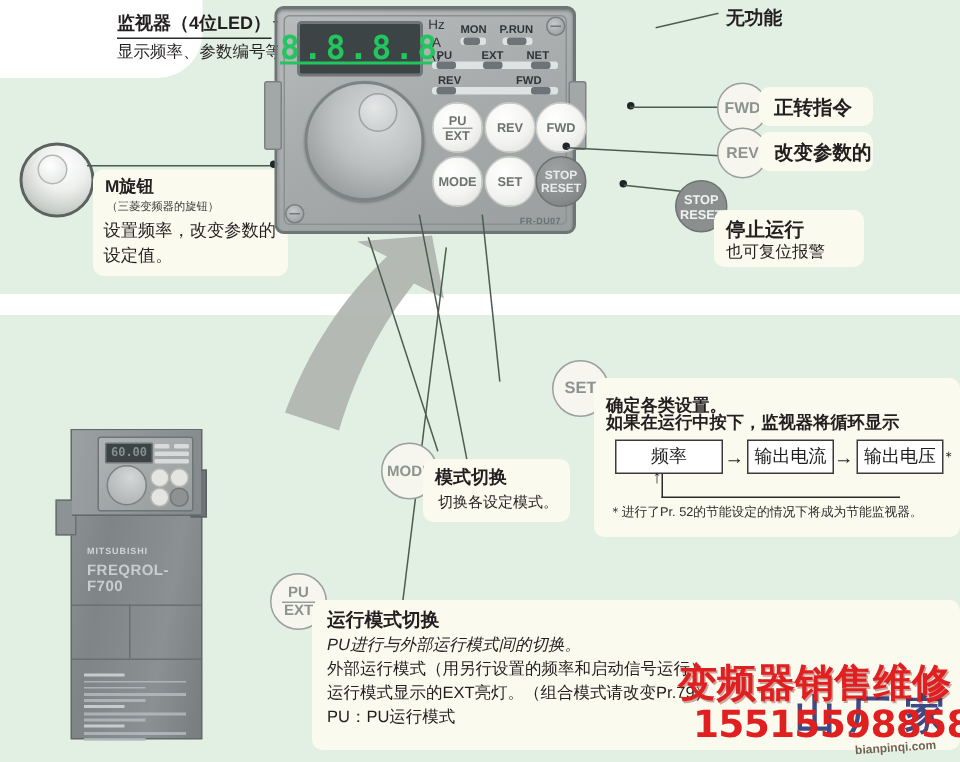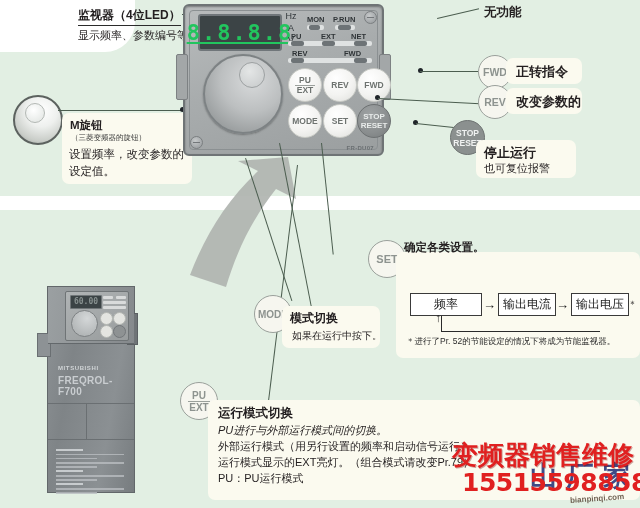--- a/index.html
+++ b/index.html
@@ -292,21 +292,22 @@
 
   <div class="leader" style="left:280px;top:143px;width:170px;transform:rotate(79deg);"></div>
   <div class="leader" style="left:322px;top:143px;width:112px;transform:rotate(84deg);"></div>
   <div class="leader" style="left:298px;top:165px;width:240px;transform:rotate(97deg);"></div>
   <div class="leader" style="left:246px;top:158px;width:150px;transform:rotate(72deg);"></div>
 
   <div class="keyic" style="left:368px;top:240px;width:36px;height:36px;font-size:11px;">
     <span>SET</span>
   </div>
   <div class="callout" style="left:396px;top:252px;width:244px;height:106px;"></div>
-  <div class="ctext bold" style="left:404px;top:240px;font-size:11.5px;">确定各类设置。</div>
+  <div class="ctext bold" style="left:404px;top:264px;font-size:11.5px;">确定各类设置。</div>
+  <div class="ctext bold" style="left:404px;top:275px;font-size:11.5px;">如果在运行中按下，监视器将循环显示</div>
 
   <div class="fbox" style="left:410px;top:293px;width:70px;height:21px;font-size:12px;">
     <span>频率</span>
   </div>
   <div class="farr" style="left:483px;top:298px;">→</div>
   <div class="fbox" style="left:498px;top:293px;width:56px;height:21px;font-size:12px;">
     <span>输出电流</span>
   </div>
   <div class="farr" style="left:556px;top:298px;">→</div>
   <div class="fbox" style="left:571px;top:293px;width:56px;height:21px;font-size:12px;">
@@ -316,21 +317,21 @@
 
   <div class="floop" style="left:441px;top:316px;width:158px;height:15px;"></div>
   <div class="farr" style="left:435px;top:312px;font-size:12px;">↑</div>
   <div class="ctext" style="left:406px;top:336px;font-size:8.5px;color:#2b2b2b;">＊进行了Pr. 52的节能设定的情况下将成为节能监视器。</div>
 
   <div class="keyic" style="left:254px;top:295px;width:36px;height:36px;font-size:10px;">
     <span>MODE</span>
   </div>
   <div class="callout" style="left:282px;top:306px;width:98px;height:42px;"></div>
   <div class="ctext bold" style="left:290px;top:311px;font-size:12px;">模式切换</div>
-  <div class="ctext" style="left:292px;top:329px;font-size:10px;">如果在运行中按下。</div>
+  <div class="ctext" style="left:292px;top:329px;font-size:10px;">切换各设定模式。</div>
 
   <div class="keyic" style="left:180px;top:382px;width:36px;height:36px;font-size:10px;line-height:11px;">
     <span>PU</span>
     <span style="border-top:1.2px solid #9aa09b;width:22px;">EXT</span>
   </div>
   <div class="callout" style="left:208px;top:400px;width:432px;height:100px;"></div>
   <div class="ctext bold" style="left:218px;top:405px;font-size:12.5px;">运行模式切换</div>
   <div class="ctext" style="left:218px;top:423px;font-size:11px;font-style:italic;">PU进行与外部运行模式间的切换。</div>
   <div class="ctext" style="left:218px;top:439px;font-size:11px;">外部运行模式（用另行设置的频率和启动信号运行）</div>
   <div class="ctext" style="left:218px;top:455px;font-size:11px;">运行模式显示的EXT亮灯。（组合模式请改变Pr.79）</div>

